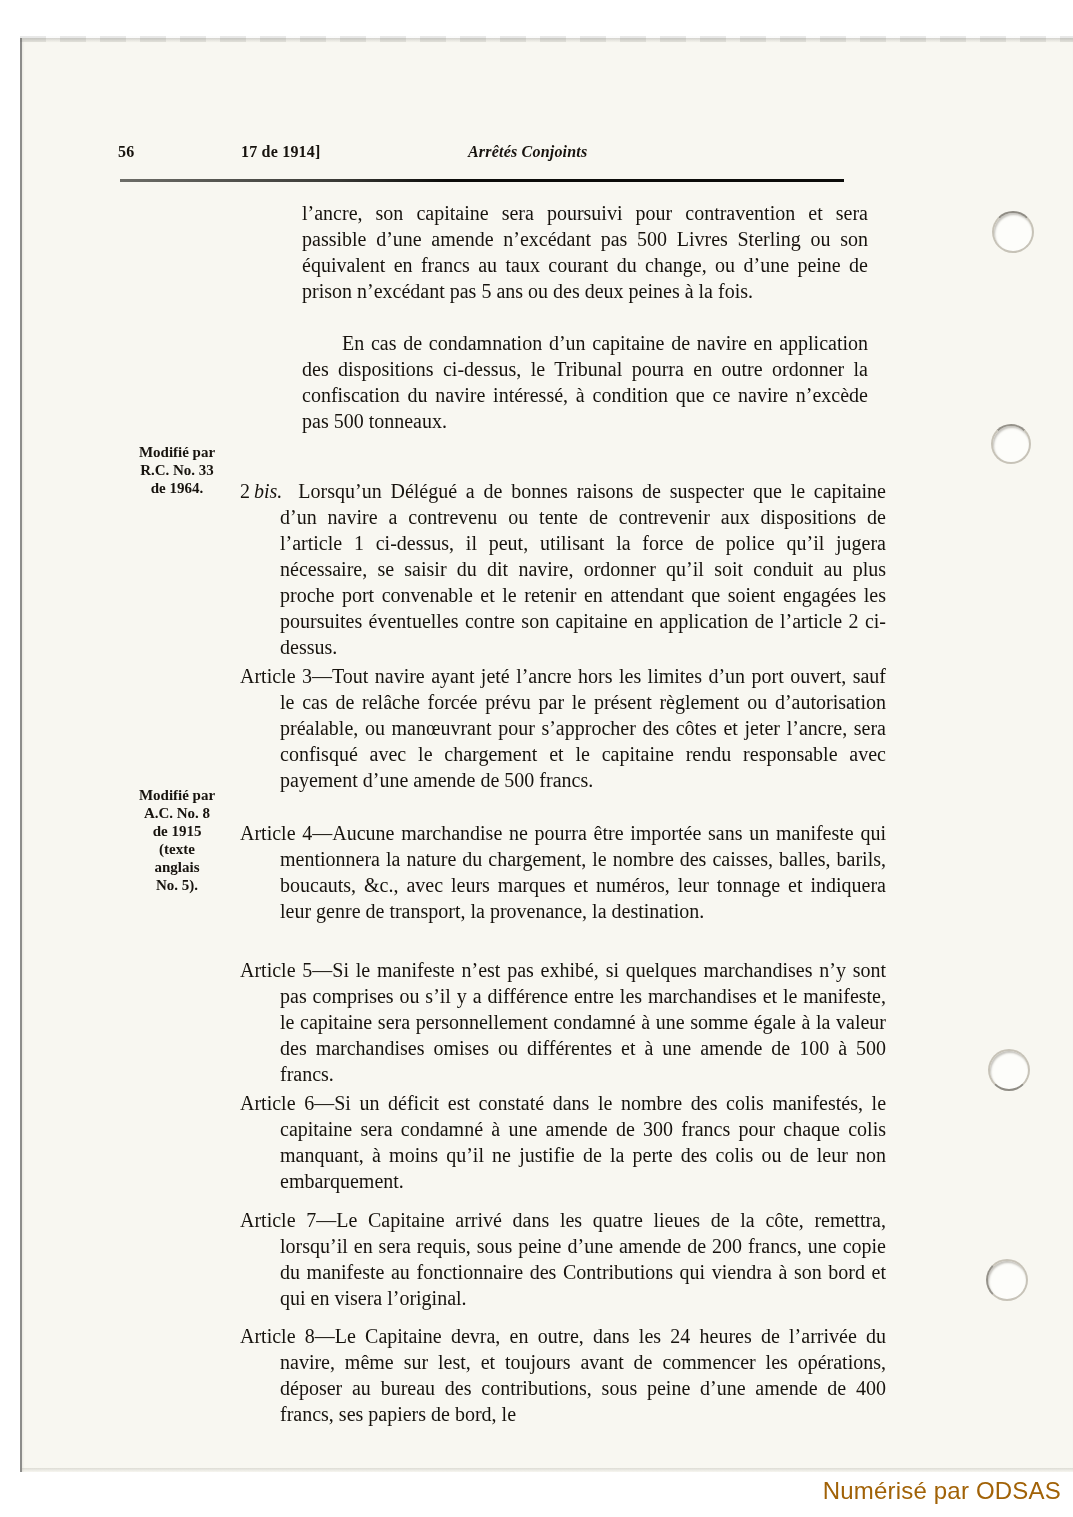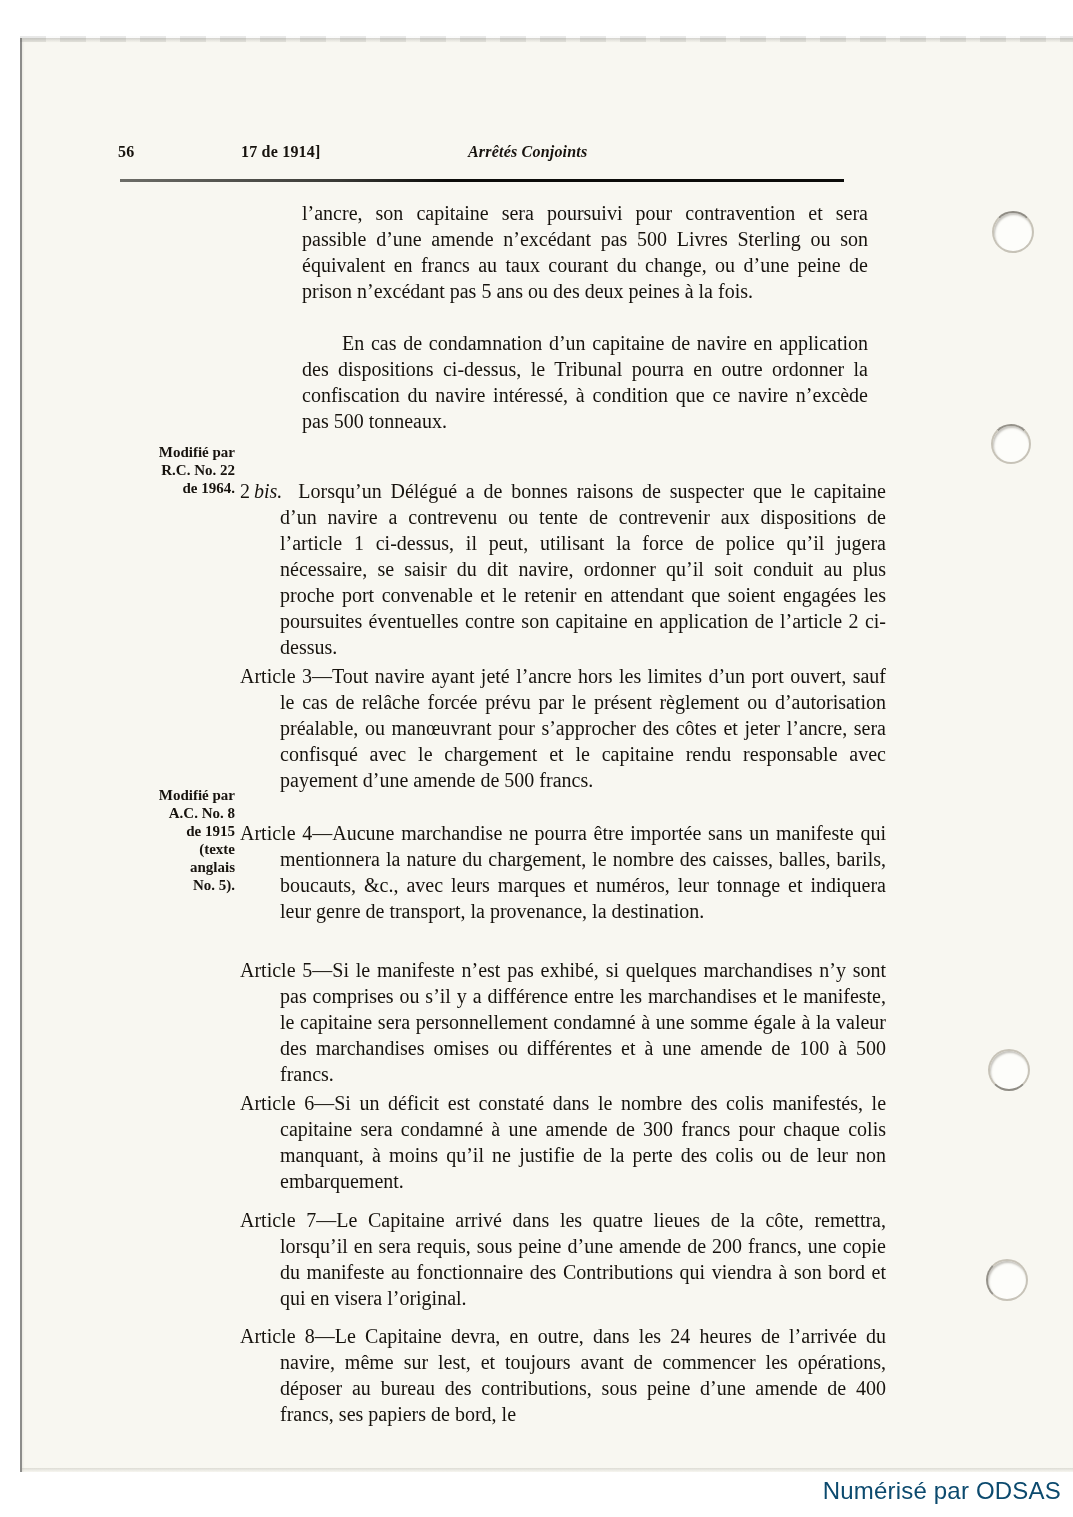--- a/index.html
+++ b/index.html
@@ -61,42 +61,42 @@
     left:240px; width:606px;
     padding-left:40px; text-indent:-40px;margin-top:36px;
   }
   .bis-num{ margin-right:4px; }
   .bis-word{ font-style:italic; margin-right:16px; }
 
   
   .mnote{
     position:absolute; left:119px; width:116px;
     font-size:15px; line-height:18px; font-weight:bold;
-    text-align:right;
+    text-align:center;
   }
   .mnote div{white-space:nowrap;}
 
   
   .hole{
     position:absolute;
     border-radius:50%;
     background:#fdfdfa;
     border:2px solid #c7c3b8;
     box-shadow:inset 1px 2px 2px rgba(130,127,118,0.45);
   }
   .hole-1{ left:992px;  top:211px; width:38px; height:38px; border-top-color:#8f8c84;}
   .hole-2{ left:991px;  top:424px; width:36px; height:36px; border-top-color:#95928a;}
   .hole-3{ left:988px;  top:1049px; width:38px; height:38px; border-bottom-color:#8f8c84;}
   .hole-4{ left:986px;  top:1259px; width:38px; height:38px; border-left-color:#95928a;}
 
   
   .footer{
     position:absolute; top:1477px; right:12px;
     font-family:"Liberation Sans", sans-serif;
-    font-size:24px; color:#0c4a6e; letter-spacing:.2px;
+    font-size:24px; color:#a16207; letter-spacing:.2px;
   }
 </style>
 </head>
 <body>
 
 <div class="sheet"></div>
 <div class="sheet-top-smudge"></div>
 <div class="sheet-bottom-edge"></div>
 
 <div class="hole hole-1"></div>
@@ -122,21 +122,21 @@
 <p class="para hang" style="top:921px"><span>Article 5</span><span>—Si le manifeste n’est pas exhibé, si quelques marchandises n’y sont pas comprises ou s’il y a différence entre les marchandises et le manifeste, le capitaine sera personnellement condamné à une somme égale à la valeur des marchandises omises ou différentes et à une amende de 100 à 500 francs.</span></p>
 
 <p class="para hang" style="top:1054px"><span>Article 6</span><span>—Si un déficit est constaté dans le nombre des colis manifestés, le capitaine sera condamné à une amende de 300 francs pour chaque colis manquant, à moins qu’il ne justifie de la perte des colis ou de leur non embarquement.</span></p>
 
 <p class="para hang" style="top:1171px"><span>Article 7</span><span>—Le Capitaine arrivé dans les quatre lieues de la côte, remettra, lorsqu’il en sera requis, sous peine d’une amende de 200 francs, une copie du manifeste au fonctionnaire des Contributions qui viendra à son bord et qui en visera l’original.</span></p>
 
 <p class="para hang" style="top:1287px"><span>Article 8</span><span>—Le Capitaine devra, en outre, dans les 24 heures de l’arrivée du navire, même sur lest, et toujours avant de commencer les opérations, déposer au bureau des contributions, sous peine d’une amende de 400 francs, ses papiers de bord, le</span></p>
 
 <div class="mnote" style="top:443px">
   <div>Modifié par</div>
-  <div>R.C. No. 22</div>
+  <div>R.C. No. 33</div>
   <div>de 1964.</div>
 </div>
 
 <div class="mnote" style="top:786px">
   <div>Modifié par</div>
   <div>A.C. No. 8</div>
   <div>de 1915</div>
   <div>(texte</div>
   <div>anglais</div>
   <div>No. 5).</div>

